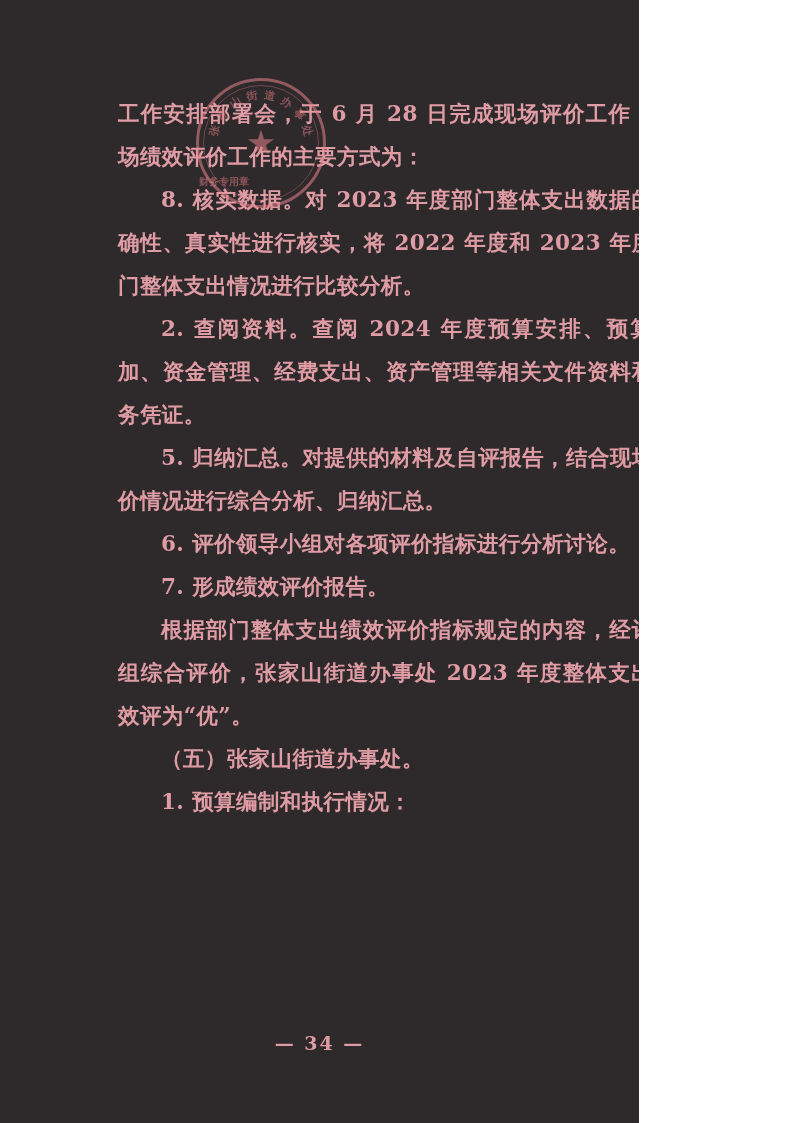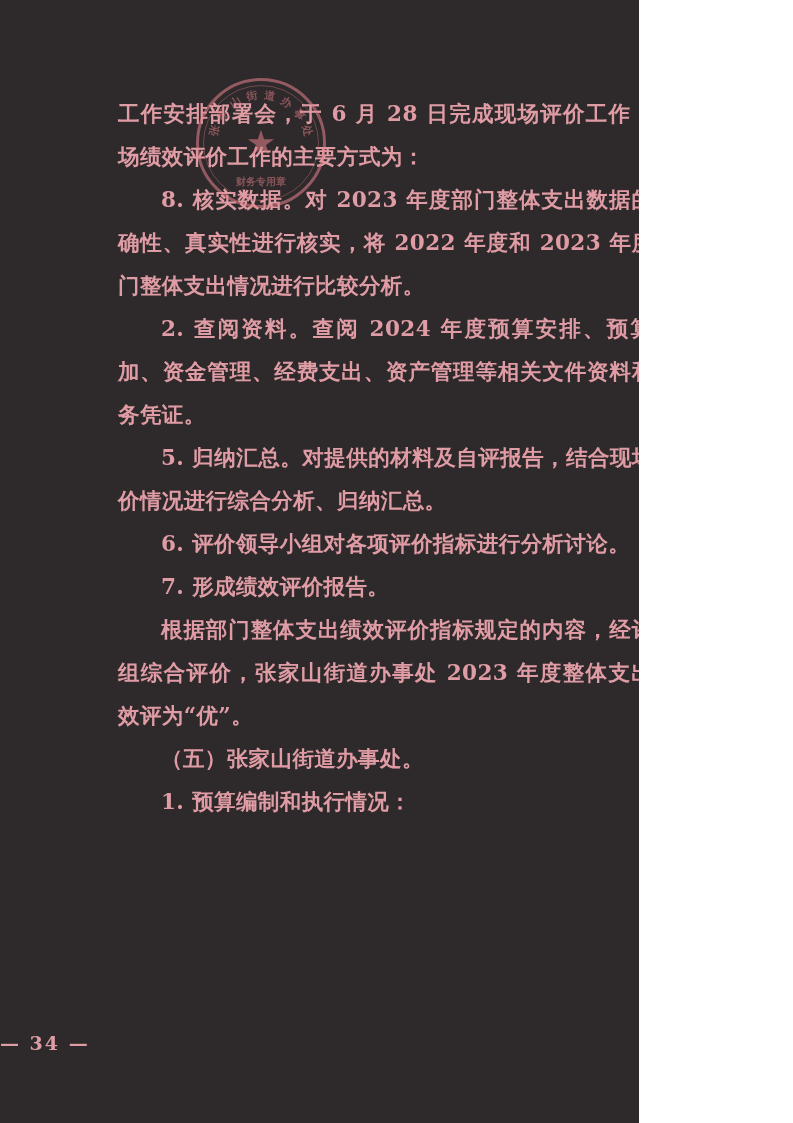--- a/index.html
+++ b/index.html
@@ -41,20 +41,21 @@
     white-space: normal;
   }
   .indent {
     text-indent: 43px;
   }
   .footer {
     position: absolute;
     left: 0;
     right: 0;
     top: 1032px;
+    text-align: center;
     font-size: 19px;
     color: #d98b94;
     letter-spacing: 2px;
     font-family: "DejaVu Serif", "Liberation Serif", serif;
   }
   
   .seal {
     position: absolute;
     left: 196px;
     top: 78px;
@@ -93,21 +94,21 @@
     color: rgba(223, 105, 115, 0.5);
     font-family: "DejaVu Sans", "Liberation Sans", sans-serif;
     transform-origin: 0 0;
     white-space: nowrap;
   }
   .seal .bottom-text {
     position: absolute;
     left: 0;
     right: 0;
     bottom: 16px;
-    text-align: center;
+    text-align: left;
     font-size: 10px;
     color: rgba(223, 105, 115, 0.5);
     font-family: "DejaVu Sans", "Liberation Sans", sans-serif;
   }
 </style>
 </head>
 <body>
 
 <div class="page">
 

